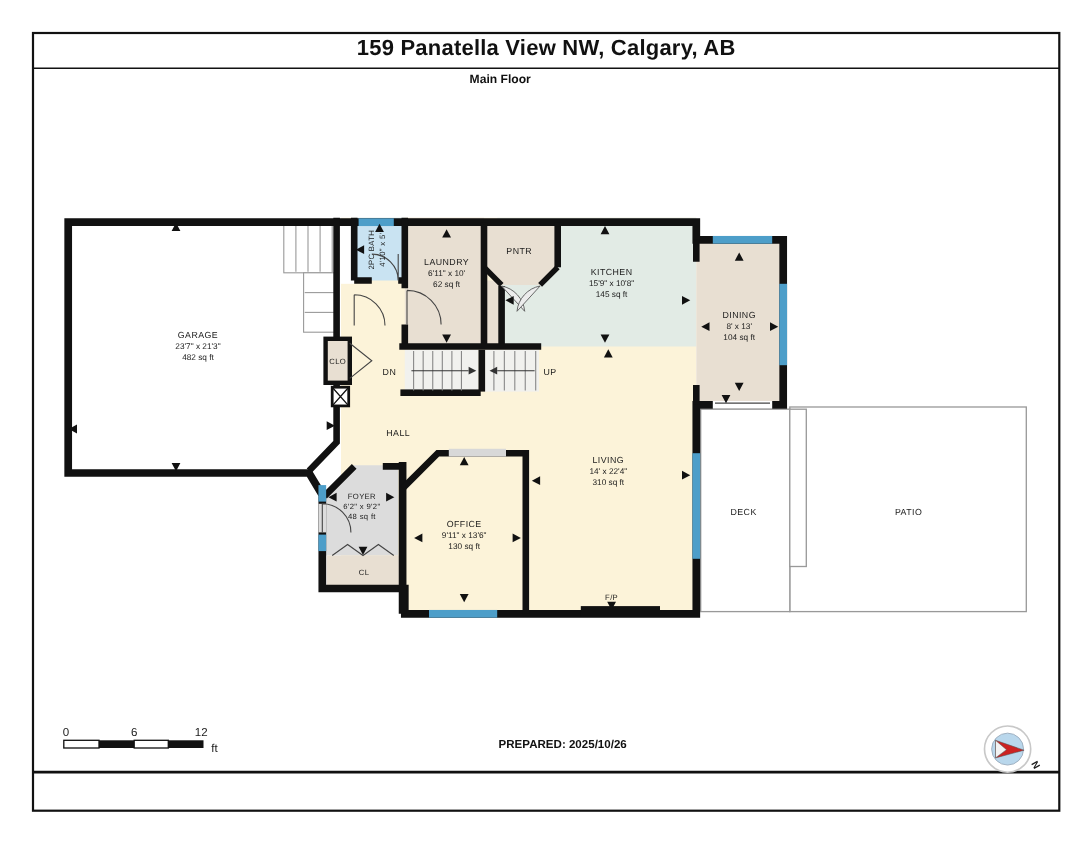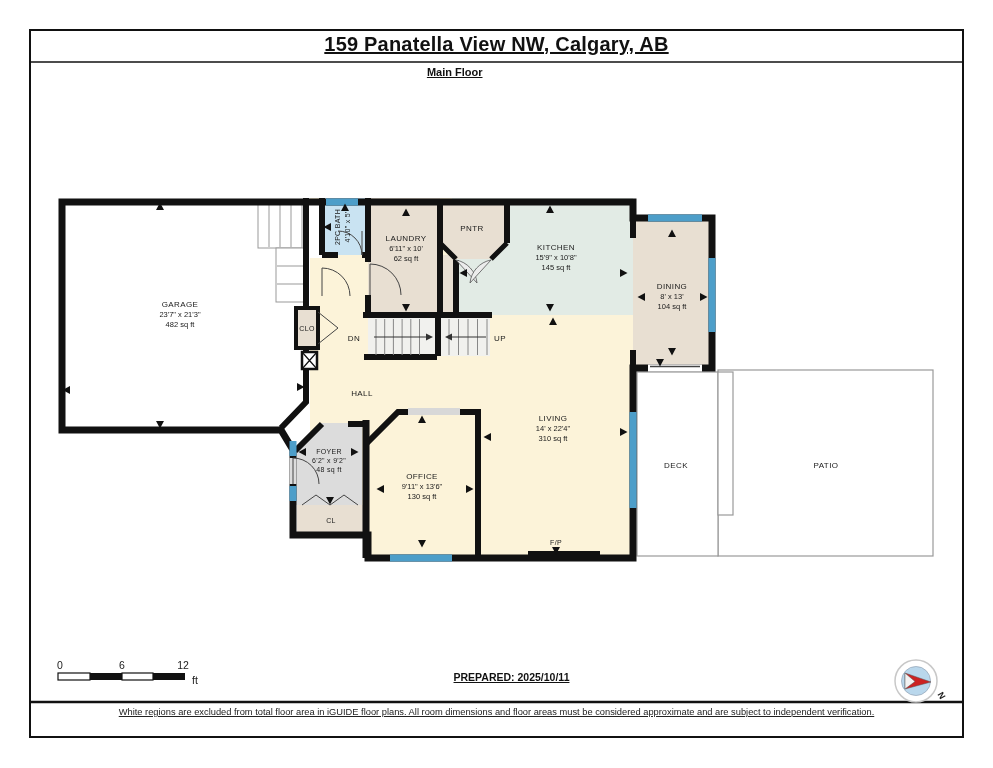--- a/index.html
+++ b/index.html
@@ -1,20 +1,20 @@
 <!DOCTYPE html>
 <html><head>
 <meta charset="utf-8">
 <style>
   html,body{margin:0;padding:0;background:#fff;}
   .page{position:relative;width:993px;height:768px;background:#fff;
         font-family:"Liberation Sans",sans-serif;overflow:hidden;}
   .page svg{position:absolute;left:0;top:0;}
   svg text{font-family:"Liberation Sans",sans-serif;fill:#1a1a1a;}
-  .abs{position:absolute;text-decoration:underline;}
+  .abs{position:absolute;}
   .title{top:33px;left:0;right:0;text-align:center;font-size:20px;font-weight:bold;color:#111;letter-spacing:.2px;}
   .meta{top:66px;left:0;right:0;display:grid;grid-template-columns:1fr 1fr;font-size:11px;color:#111;gap:16px;}
   .meta .fl{text-align:right;padding-right:6px;font-weight:bold;}
   .meta .al{text-align:left;padding-left:6px;line-height:18.5px;}
   .prepared{top:671px;left:30px;right:0;text-align:center;font-weight:bold;font-size:10.5px;color:#111;}
   .disclaimer{top:707px;left:0;right:0;text-align:center;font-size:9.3px;color:#222;}
   
   .wall7{fill:none;stroke:#111;stroke-width:7;}
   .wall6{fill:none;stroke:#111;stroke-width:6;}
   .wall5{fill:none;stroke:#111;stroke-width:5;}
@@ -228,15 +228,14 @@
     <polygon points="-11,-8 15,1 -11,8" fill="#cc2222" stroke="#555" stroke-width="0.5"></polygon>
     <polygon points="-11,-8 -1,0.5 -11,8" fill="#f2f2f2" stroke="#555" stroke-width="0.5"></polygon>
     <text x="23" y="16" font-size="9" font-weight="bold" transform="rotate(60 23 16)" text-anchor="middle">N</text>
   </g>
 </svg>
 
   <div class="abs title">159 Panatella View NW, Calgary, AB</div>
   <div class="abs meta">
     <div class="fl">Main Floor</div>
   </div>
-  <div class="abs prepared">PREPARED: 2025/10/11</div>
-  <div class="abs disclaimer">White regions are excluded from total floor area in iGUIDE floor plans. All room dimensions and floor areas must be considered approximate and are subject to independent verification.</div>
+  <div class="abs prepared">PREPARED: 2025/10/26</div>
 </div>
 
 </body></html>

